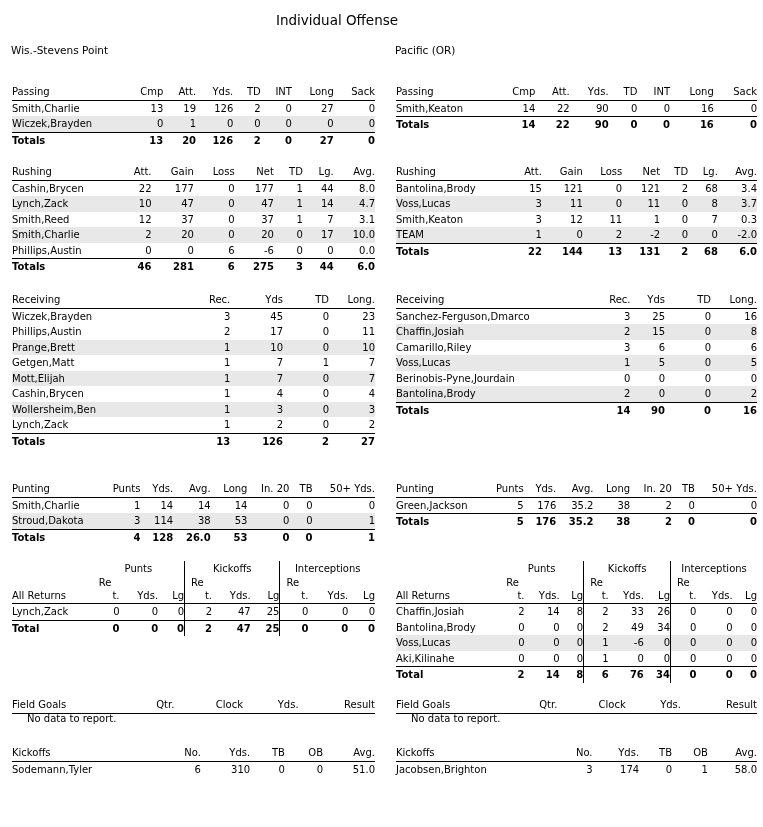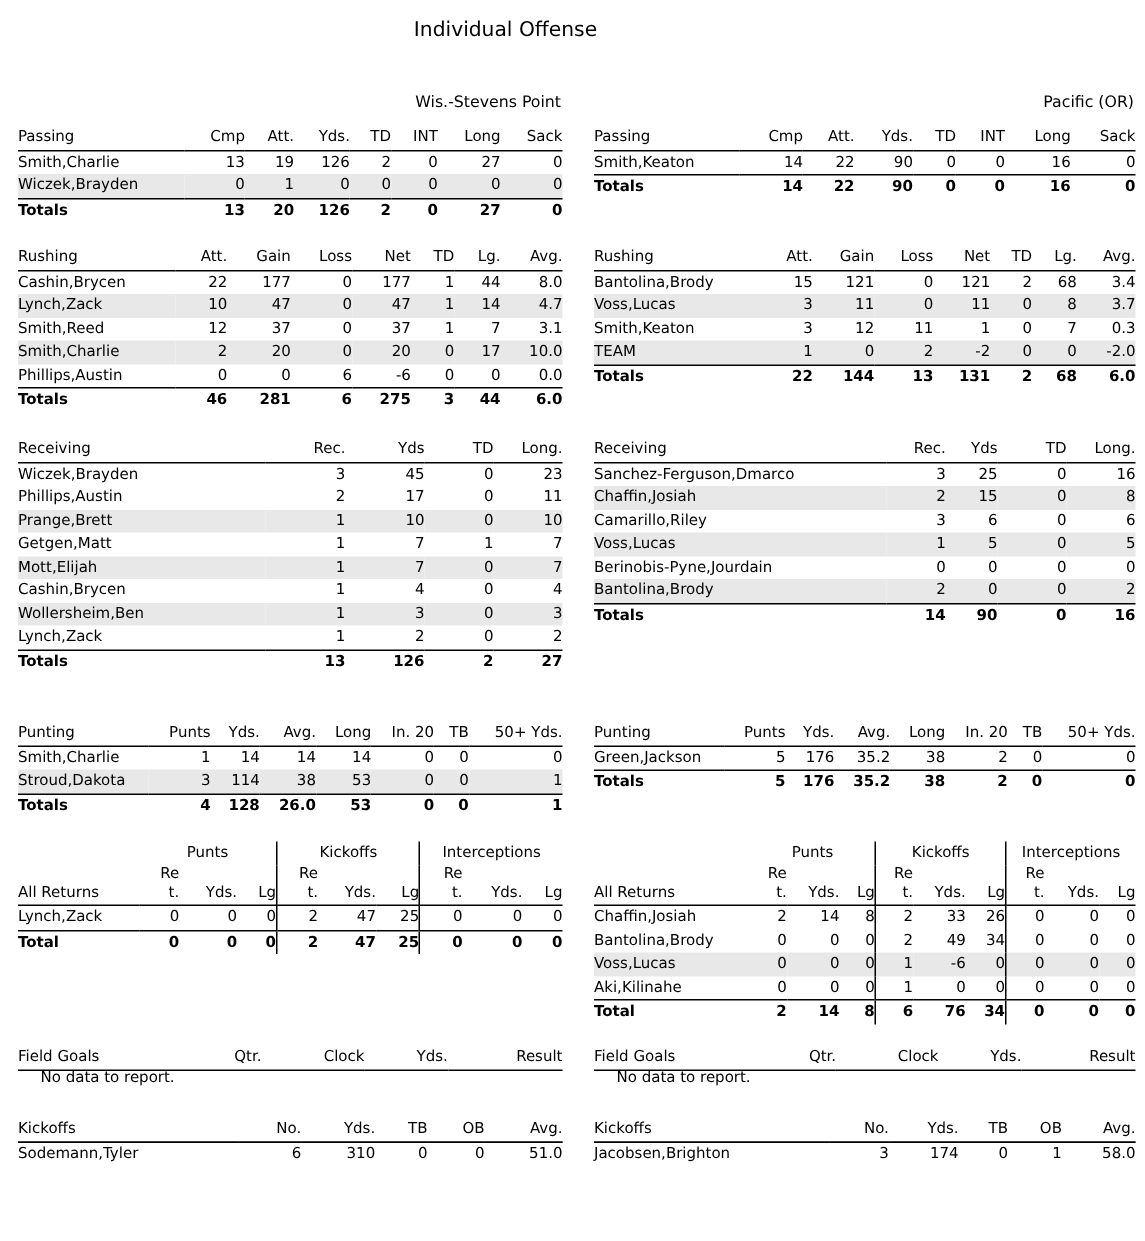--- a/index.html
+++ b/index.html
@@ -9,42 +9,42 @@
     position: relative;
   }
   .page-title {
     position: absolute; top: 12px; left: 0; width: 674px; text-align: center;
     font-size: 13.5px;
   }
   .col { position: absolute; top: 0; width: 363px; }
   .col.left { left: 11px; }
   .col.right { left: 395px; width: 361px; }
   .team-name {
-    position: absolute; top: 62px; width: 100%; text-align: right; font-size: 10.5px;
+    position: absolute; top: 44px; width: 100%; text-align: left; font-size: 10.5px;
   }
   table.stats {
     position: absolute; left: 1px; width: 100%; border-collapse: collapse;
     table-layout: auto;
   }
   table.stats td, table.stats th {
     padding: 0 0 0 0; height: 15.5px; line-height: 15.5px; white-space: nowrap;
     font-weight: normal; text-align: right;
   }
   table.stats th.name, table.stats td.name { text-align: left; }
   table.stats thead tr th { border-bottom: 1.5px solid #000; }
   table.stats tbody tr.alt td { background: #e8e8e8; }
   table.stats tbody tr:last-child td { }
   table.stats tfoot td { border-top: 1.5px solid #000; font-weight: bold; }
   table.stats tfoot td.name { font-weight: bold; }
   th.c { padding-left: 6px !important; }
   td.c { padding-left: 6px !important; }
   .norecord { position: absolute; left: 16px; font-size: 10px; }
   
   table.ret th.grp { text-align: center; border-bottom: none !important; height: 14px; line-height: 14px; }
-  table.ret th.sub { height: 11px; line-height: 11px; border-bottom: none !important; text-align: right; }
+  table.ret th.sub { height: 11px; line-height: 11px; border-bottom: none !important; text-align: left; }
   table.ret .vsep { border-right: 1px solid #000; }
   table.ret thead tr.last th { border-bottom: 1.5px solid #000; }
   table.ret thead tr.top th, table.ret thead tr.mid th { border-bottom: none; }
 </style>
 </head>
 <body>
 
 <div class="page-title">Individual Offense</div>
 
 <div class="col left">

